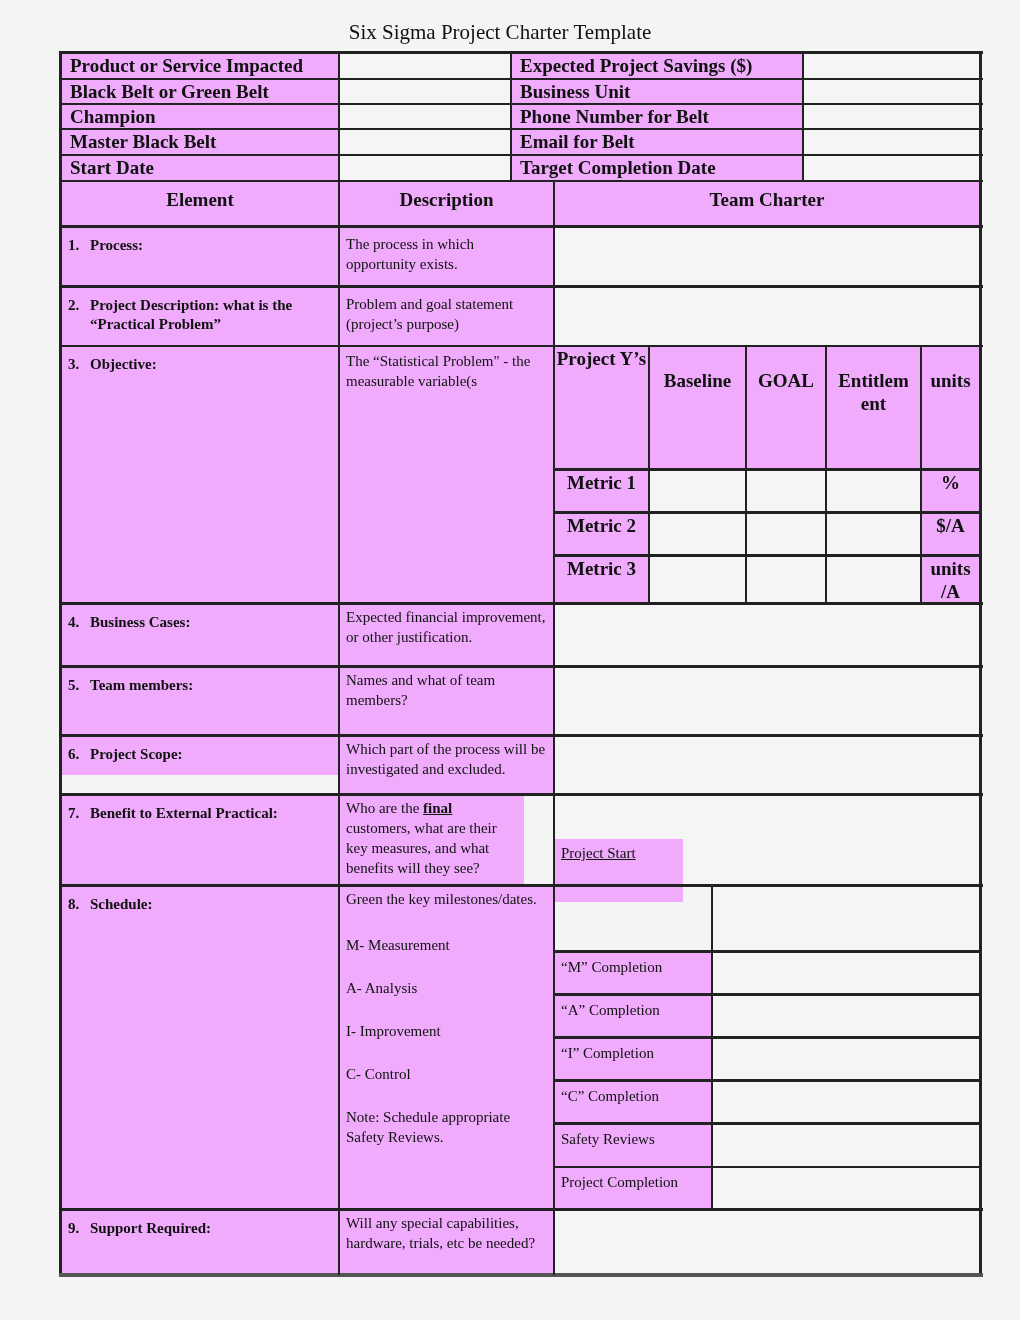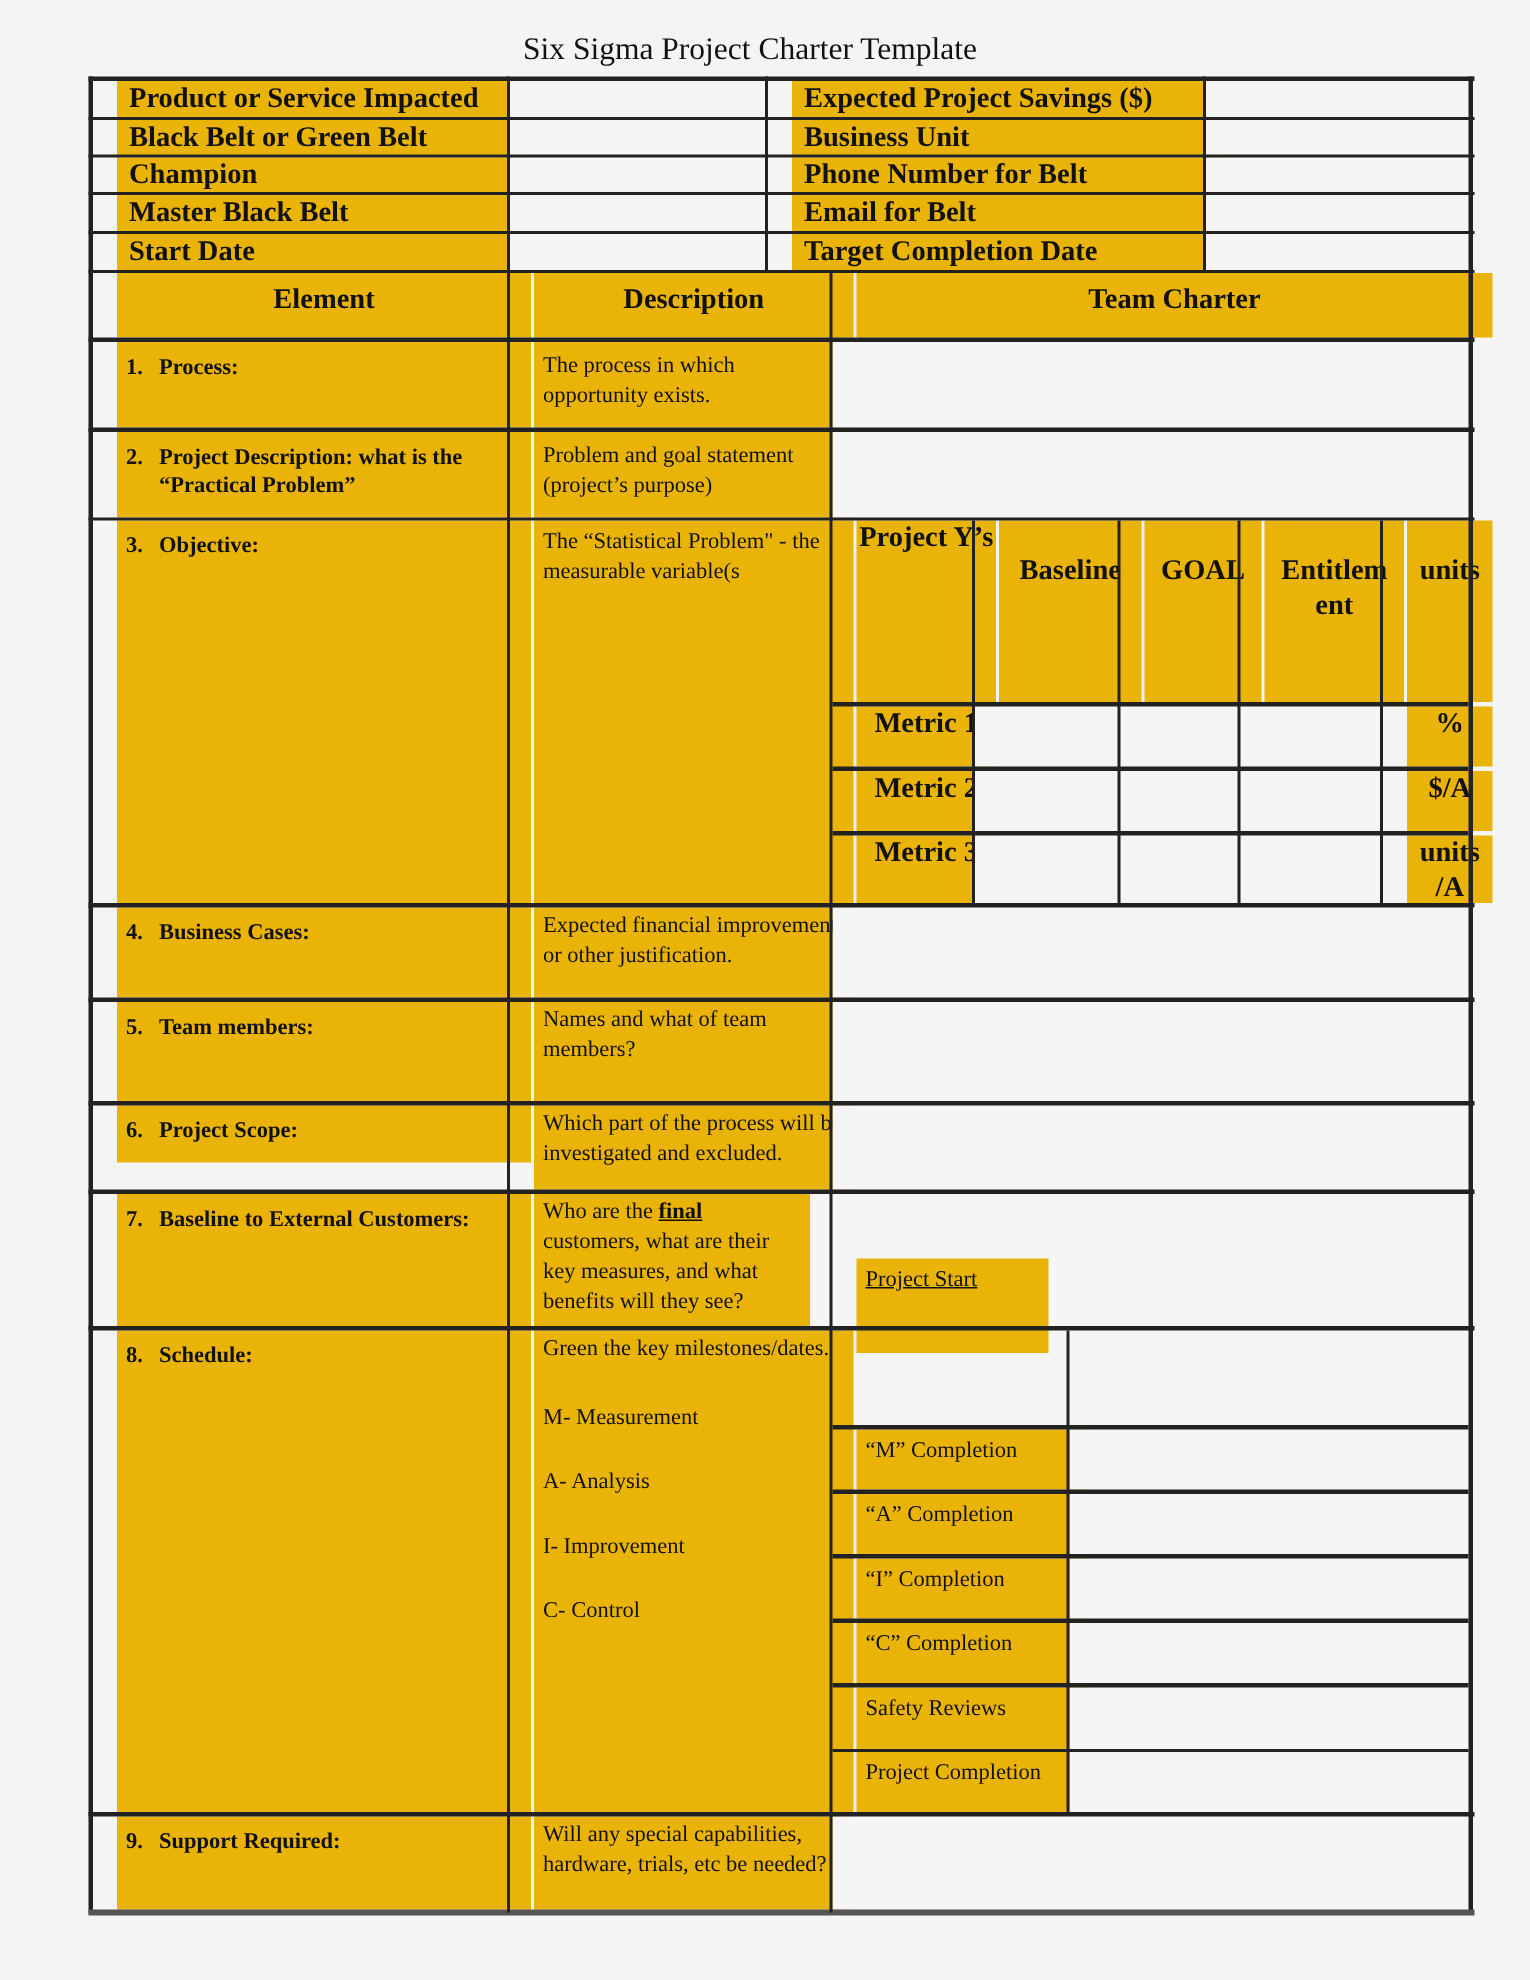--- a/index.html
+++ b/index.html
@@ -1,21 +1,21 @@
 <!DOCTYPE html>
 <html><head>
 <meta charset="utf-8">
 <style>
   html,body{margin:0;padding:0;}
   body{width:1020px;height:1320px;background:#f4f4f4;position:relative;overflow:hidden;
        font-family:"Liberation Serif","DejaVu Serif",serif;color:#111;}
   .title{position:absolute;left:0;width:1000px;top:20px;text-align:center;
          font-family:Liberation Serif, serif;font-size:21px;font-weight:normal;letter-spacing:0;}
   .c{position:absolute;box-sizing:border-box;}
-  .g{background:#eab308;margin-left:16px;}
+  .g{background:#f0abfc;}
   .w{background:#f5f5f5;}
   .hdr{font-weight:bold;font-size:19px;line-height:24px;padding-left:8px;}
   .el{font-weight:bold;font-size:15px;line-height:19px;padding:8px 6px 0 6px;}
   .el .n{display:inline-block;width:22px;}
   .el .ind{padding-left:22px;}
   .ds{font-size:15px;line-height:20px;padding:6px 6px 0 6px;}
   .th{font-weight:bold;font-size:19px;text-align:center;line-height:24px;padding-top:6px;}
   .mh{font-weight:bold;font-size:19px;text-align:center;line-height:23px;}
   .ms{font-size:15px;line-height:20px;padding:4px 6px 0 6px;}
   .line{position:absolute;background:#222;}
@@ -100,31 +100,32 @@
 <div class="c w" style="left:555px;top:605px;width:424px;height:60px;"></div>
 
 <div class="c g el" style="left:62px;top:668px;width:276px;height:66px;"><span class="n">5.</span><span>Team members:</span></div>
 <div class="c g ds" style="left:340px;top:668px;width:213px;height:66px;padding-top:2px;">Names and what of team members?</div>
 <div class="c w" style="left:555px;top:668px;width:424px;height:66px;"></div>
 
 <div class="c g el" style="left:62px;top:737px;width:276px;height:38px;"><span class="n">6.</span><span>Project Scope:</span></div>
 <div class="c g ds" style="left:340px;top:737px;width:213px;height:56px;padding-top:2px;">Which part of the process will be investigated and excluded.</div>
 <div class="c w" style="left:555px;top:737px;width:424px;height:56px;"></div>
 
-<div class="c g el" style="left:62px;top:796px;width:276px;height:88px;"><span class="n">7.</span><span>Baseline to External Customers:</span></div>
+<div class="c g el" style="left:62px;top:796px;width:276px;height:88px;"><span class="n">7.</span><span>Benefit to External Practical:</span></div>
 <div class="c g ds" style="left:340px;top:796px;width:184px;height:88px;padding-top:2px;"><span>Who are the </span><b style="text-decoration:underline;">final</b><span> customers, what are their key measures, and what benefits will they see?</span></div>
 <div class="c w" style="left:555px;top:796px;width:424px;height:88px;"></div>
 
 <div class="c g el" style="left:62px;top:887px;width:276px;height:321px;"><span class="n">8.</span><span>Schedule:</span></div>
 <div class="c g ds" style="left:340px;top:887px;width:213px;height:321px;padding-top:2px;">
   <div>Green the key milestones/dates.</div>
   <div style="margin-top:26px;">M- Measurement</div>
   <div style="margin-top:23px;">A-  Analysis</div>
   <div style="margin-top:23px;">I-  Improvement</div>
   <div style="margin-top:23px;">C-  Control</div>
+  <div style="margin-top:23px;">Note: Schedule appropriate Safety Reviews.</div>
 </div>
 
 <div>
   <div class="c g ms" style="left:555px;top:839px;width:128px;height:63px;text-decoration:underline;">Project Start</div>
   <div class="c w" style="left:713px;top:887px;width:266px;height:63px;"></div>
   <div class="c g ms" style="left:555px;top:953px;width:156px;height:40px;">“M” Completion</div>
   <div class="c w" style="left:713px;top:953px;width:266px;height:40px;"></div>
   <div class="c g ms" style="left:555px;top:996px;width:156px;height:40px;">“A” Completion</div>
   <div class="c w" style="left:713px;top:996px;width:266px;height:40px;"></div>
   <div class="c g ms" style="left:555px;top:1039px;width:156px;height:40px;">“I” Completion</div>

